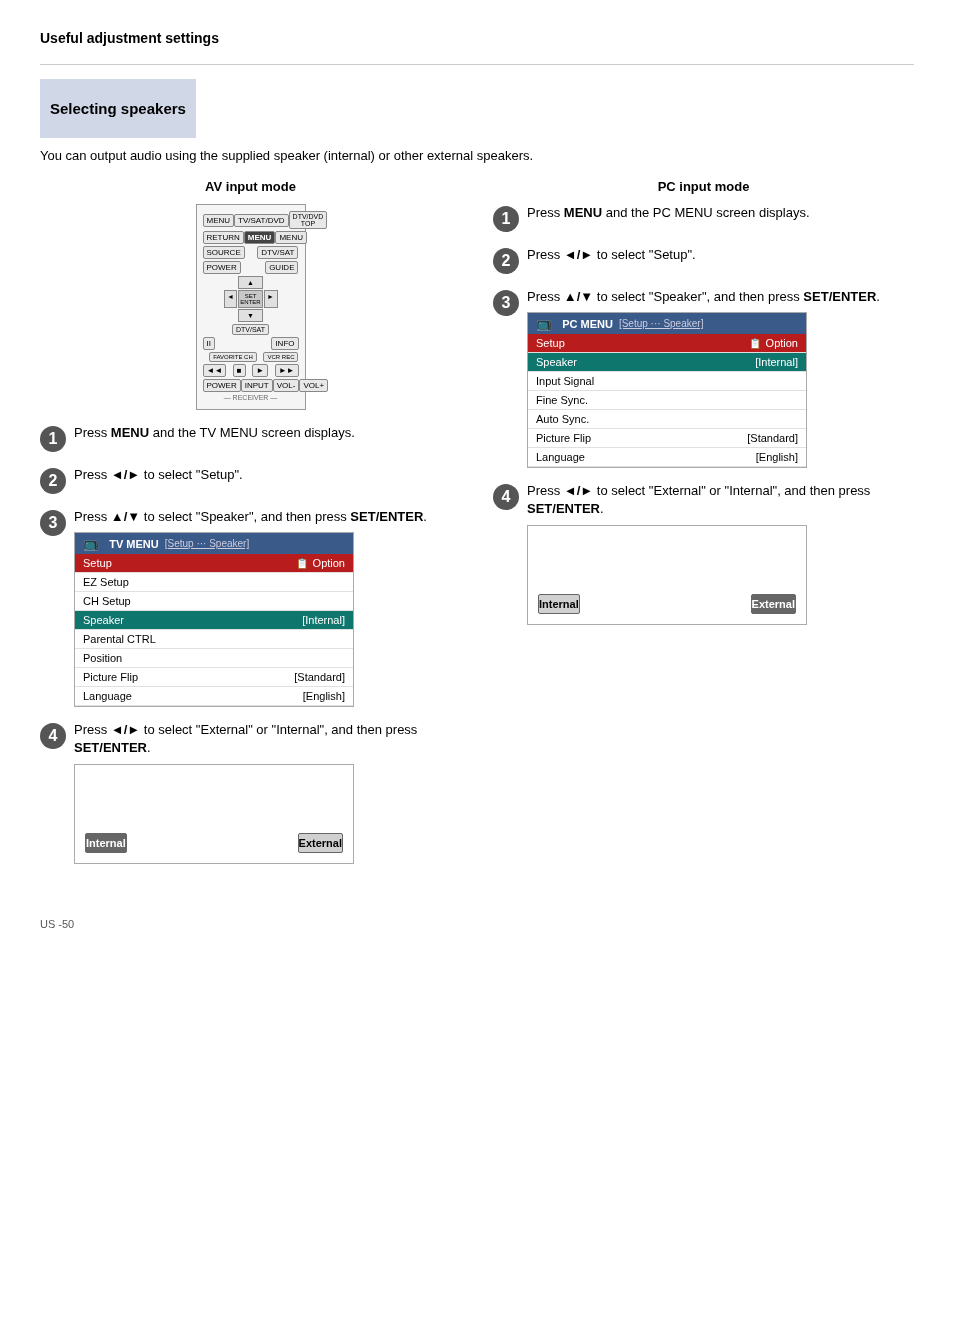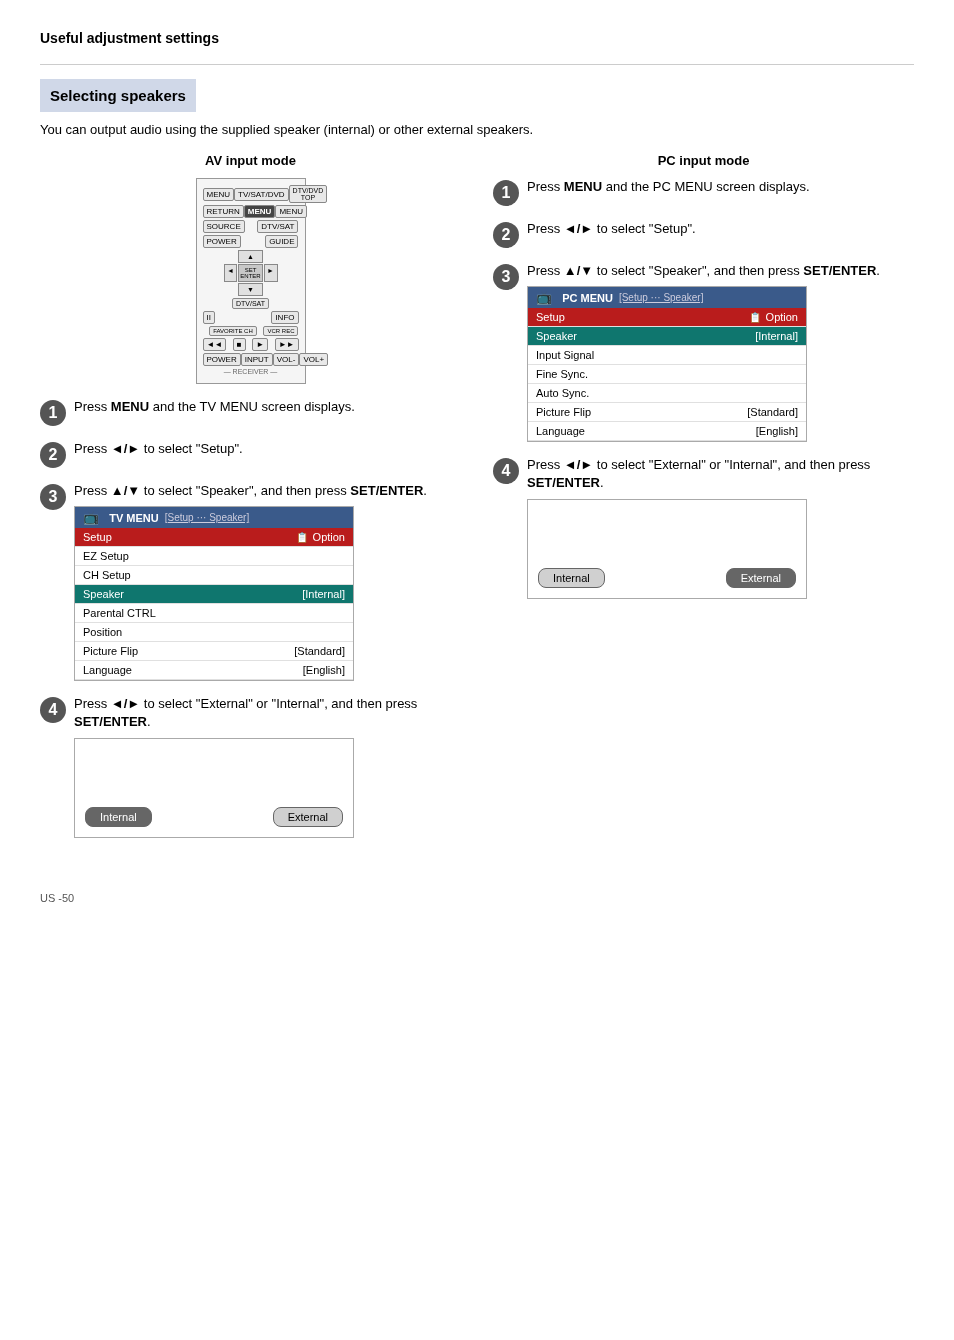--- a/index.html
+++ b/index.html
@@ -16,21 +16,21 @@
       font-weight: bold;
       font-size: 14px;
       margin-bottom: 14px;
       padding-bottom: 18px;
       border-bottom: 1px solid #ccc;
     }
     .section-header {
       background: #d0d8e8;
       font-weight: bold;
       font-size: 15px;
-      padding: 8px 10px;
+      padding: 21px 10px;
       display: inline-block;
       margin-bottom: 10px;
     }
     .intro-text {
       margin-bottom: 16px;
       font-size: 13px;
     }
     .two-col {
       display: flex;
       gap: 32px;
@@ -177,23 +177,24 @@
       justify-content: flex-end;
     }
     .speaker-options {
       display: flex;
       justify-content: space-between;
       align-items: center;
     }
     .speaker-btn {
       border: 1px solid #666;
       background: #d0d0d0;
-      padding: 3px 14px;
+      padding: 3px 0;
       font-size: 11px;
-      border-radius: 8px;
+      border-radius: 2px;
+      font-weight: bold;
     }
     .speaker-btn.active {
       background: #666;
       color: #fff;
     }
     .footer {
       margin-top: 40px;
       font-size: 11px;
       color: #555;
     }

